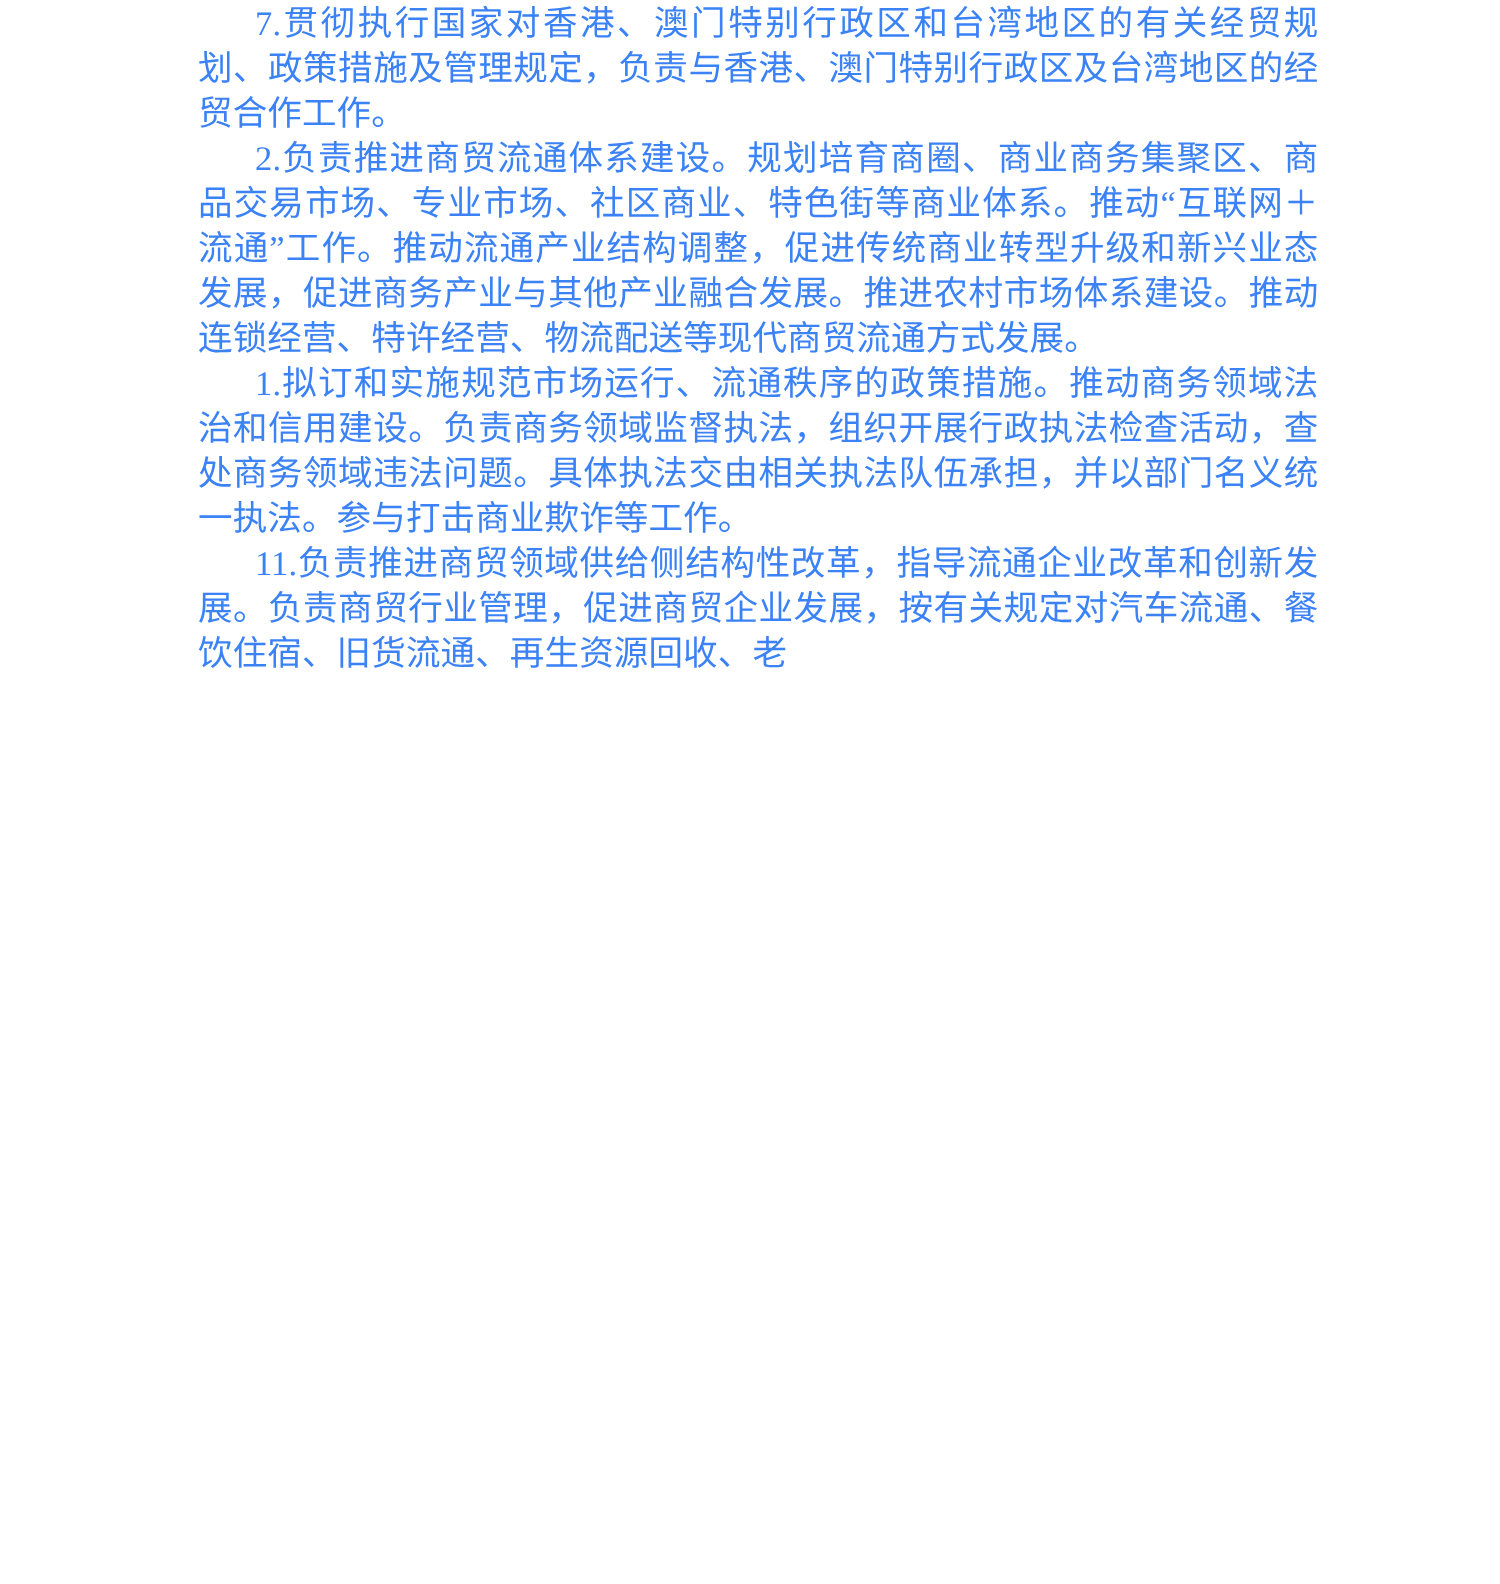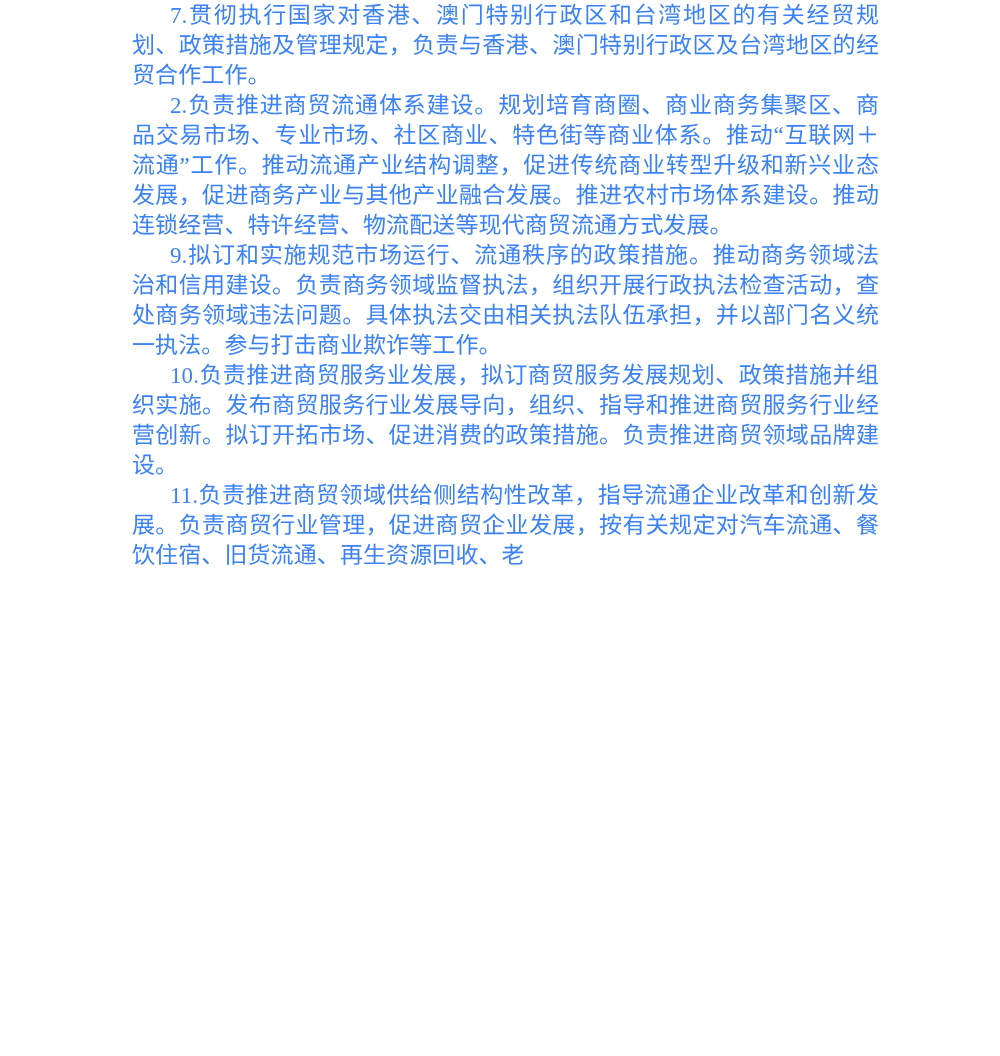--- a/index.html
+++ b/index.html
@@ -32,16 +32,15 @@
     text-indent: 38px;
     word-break: normal;
   }
 </style>
 </head>
 <body>
 
 <div class="page">
   <p>7.贯彻执行国家对香港、澳门特别行政区和台湾地区的有关经贸规划、政策措施及管理规定，负责与香港、澳门特别行政区及台湾地区的经贸合作工作。</p>
   <p>2.负责推进商贸流通体系建设。规划培育商圈、商业商务集聚区、商品交易市场、专业市场、社区商业、特色街等商业体系。推动“互联网＋流通”工作。推动流通产业结构调整，促进传统商业转型升级和新兴业态发展，促进商务产业与其他产业融合发展。推进农村市场体系建设。推动连锁经营、特许经营、物流配送等现代商贸流通方式发展。</p>
-  <p>9.拟订和实施规范市场运行、流通秩序的政策措施。推动商务领域法治和信用建设。负责商务领域监督执法，组织开展行政执法检查活动，查处商务领域违法问题。具体执法交由相关执法队伍承担，并以部门名义统一执法。参与打击商业欺诈等工作。</p>
-  <p>10.负责推进商贸服务业发展，拟订商贸服务发展规划、政策措施并组织实施。发布商贸服务行业发展导向，组织、指导和推进商贸服务行业经营创新。拟订开拓市场、促进消费的政策措施。负责推进商贸领域品牌建设。</p>
+  <p>1.拟订和实施规范市场运行、流通秩序的政策措施。推动商务领域法治和信用建设。负责商务领域监督执法，组织开展行政执法检查活动，查处商务领域违法问题。具体执法交由相关执法队伍承担，并以部门名义统一执法。参与打击商业欺诈等工作。</p>
   <p>11.负责推进商贸领域供给侧结构性改革，指导流通企业改革和创新发展。负责商贸行业管理，促进商贸企业发展，按有关规定对汽车流通、餐饮住宿、旧货流通、再生资源回收、老</p>
 </div>
 
 </body></html>

